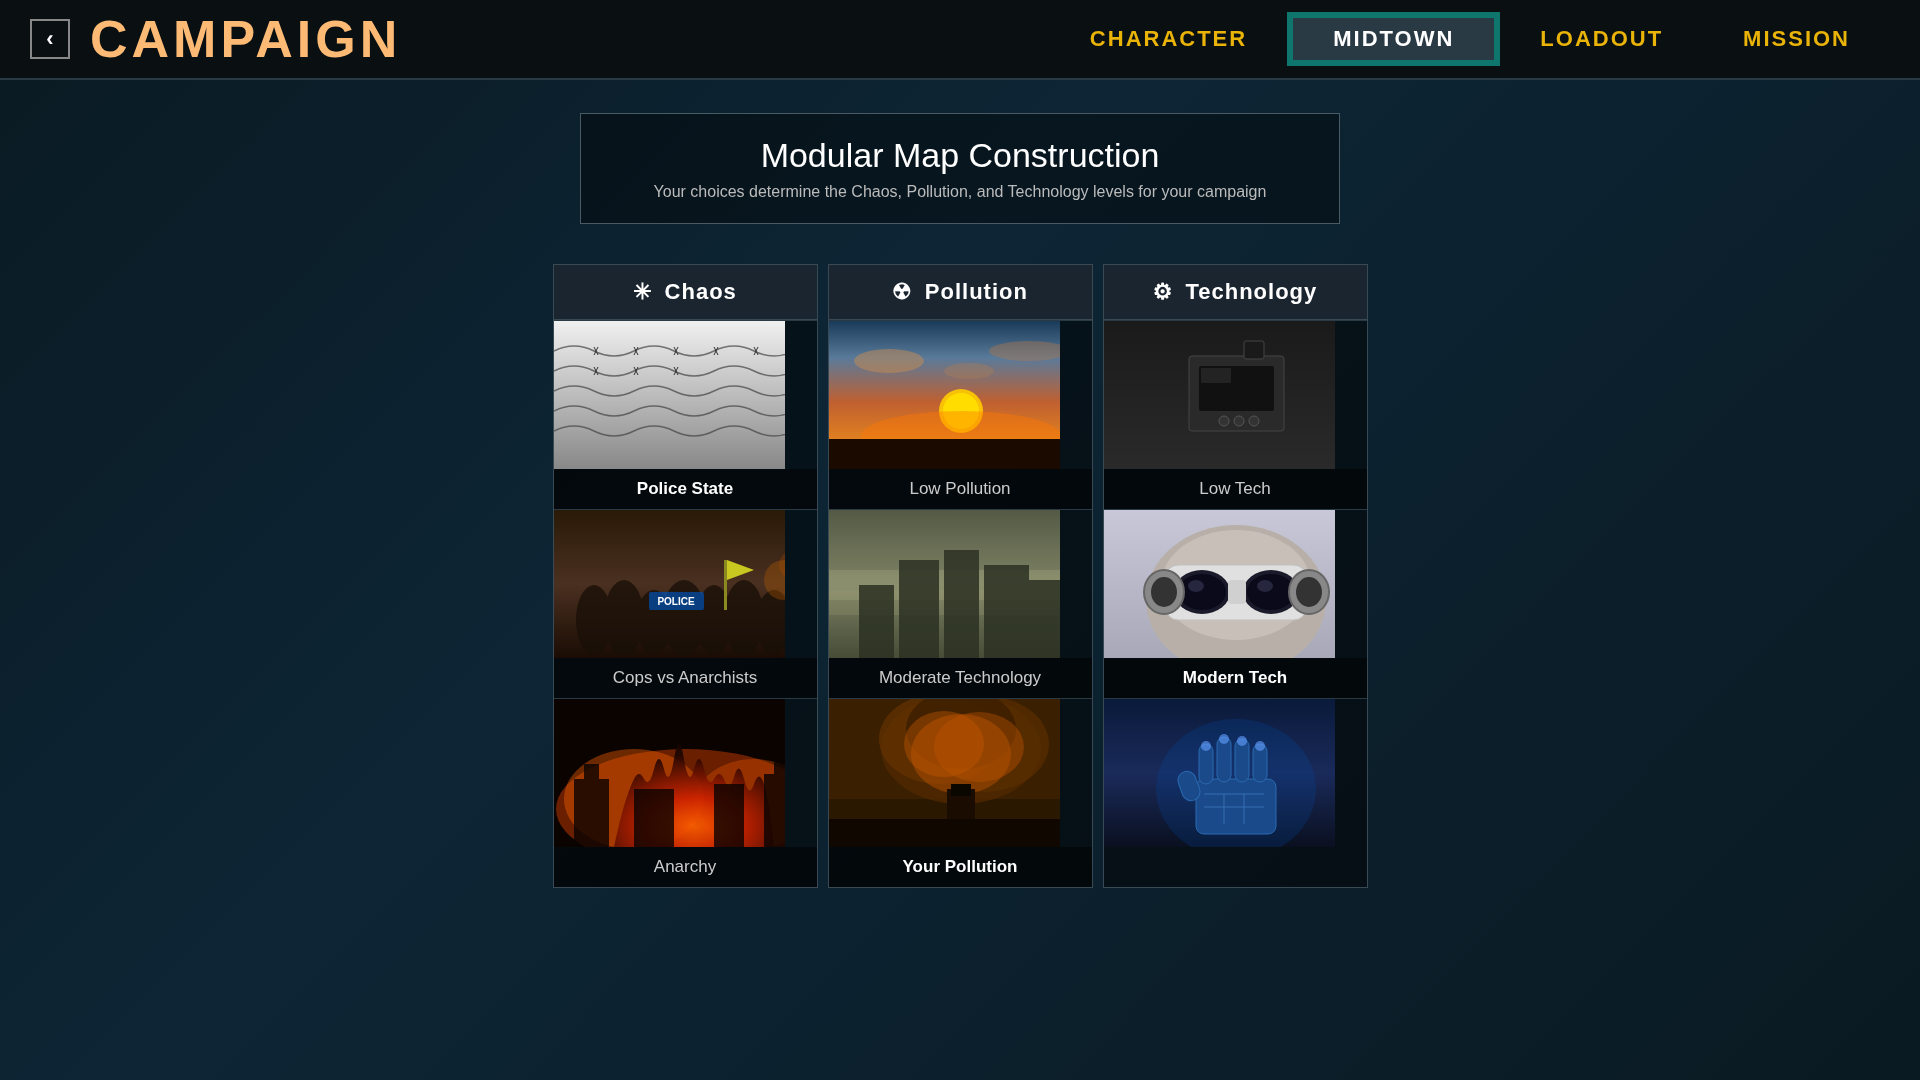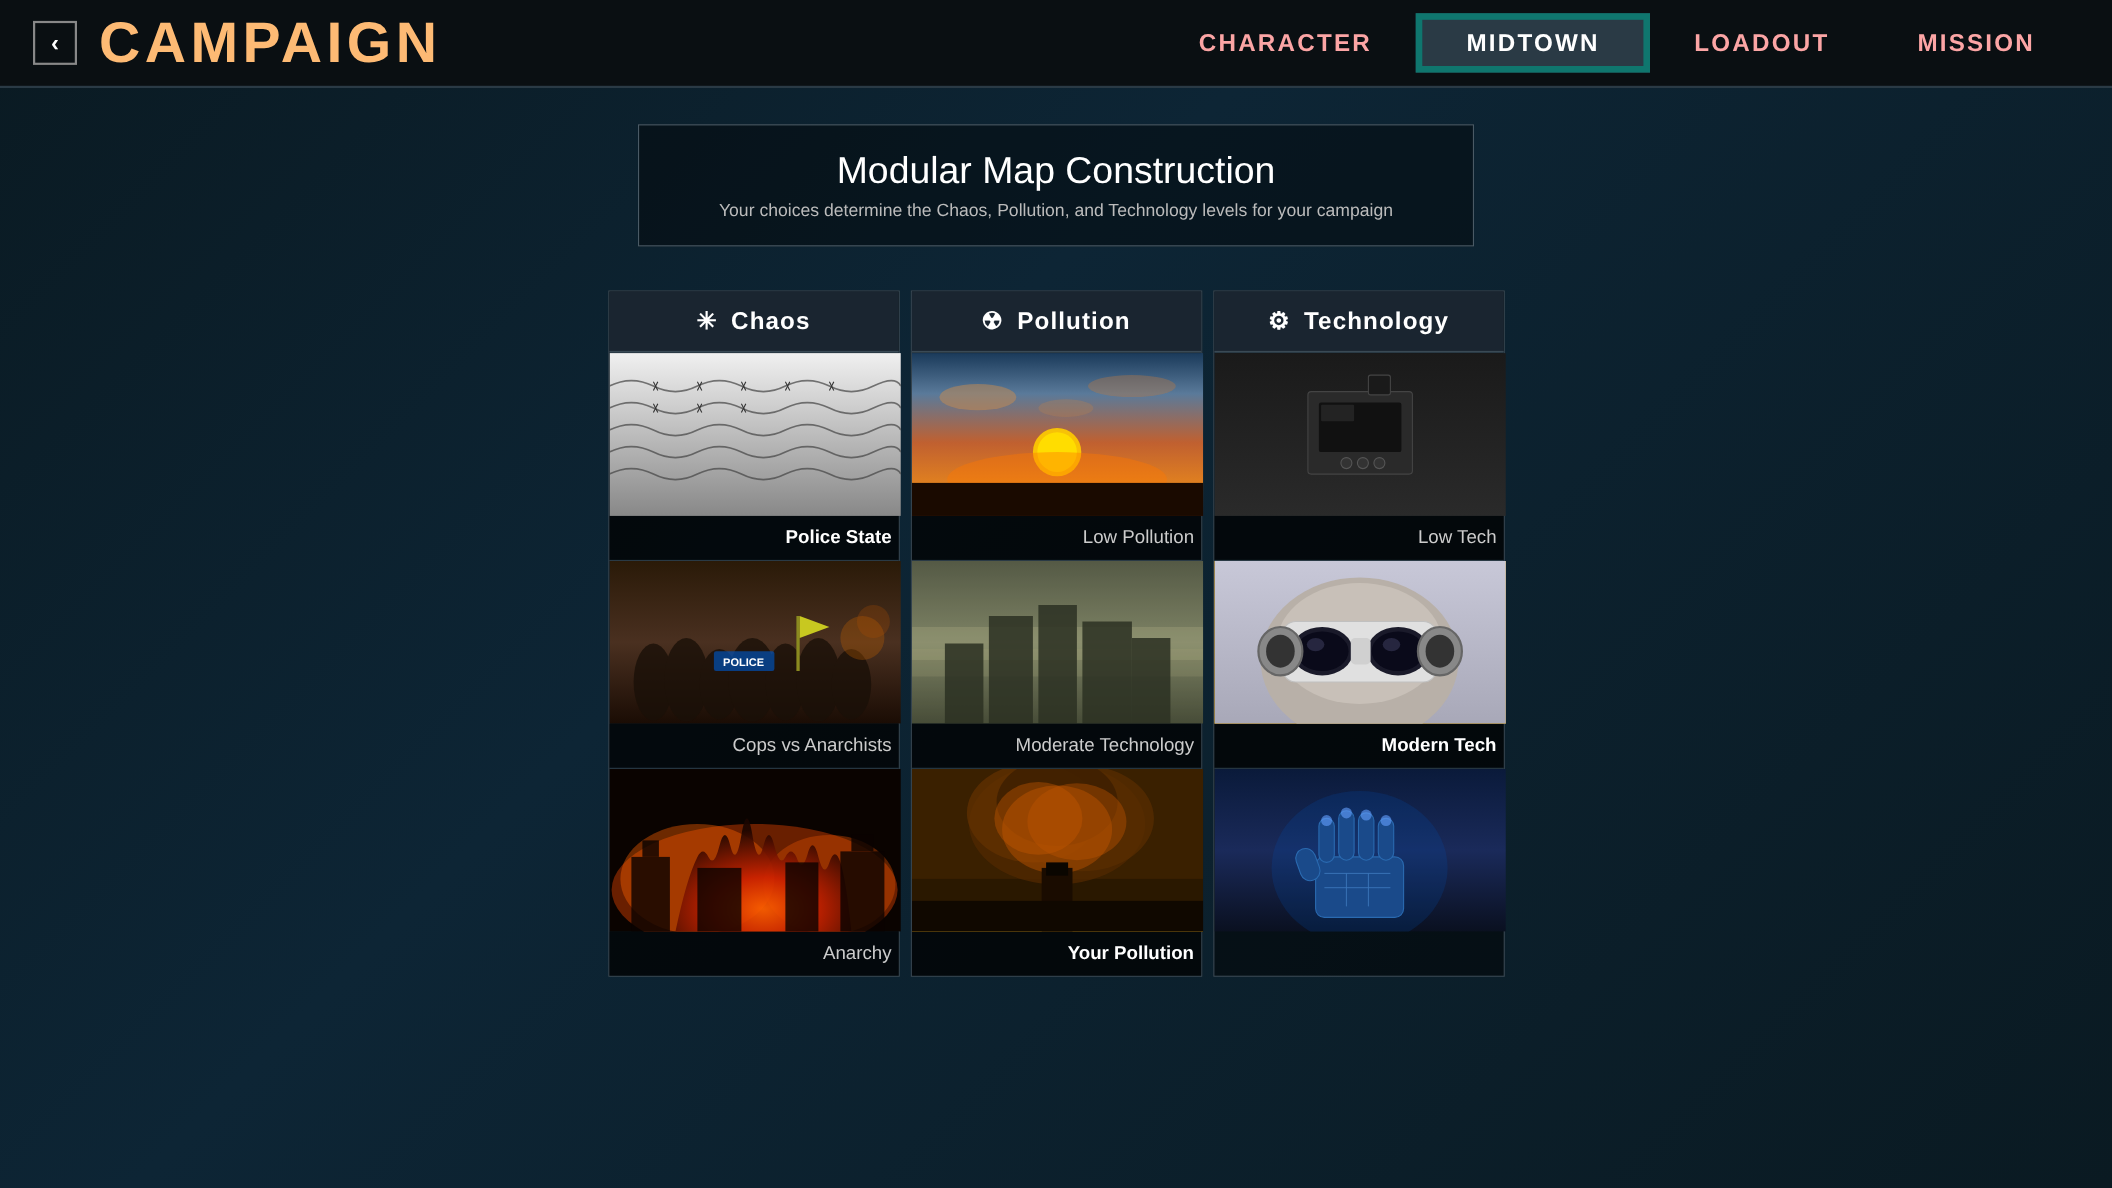--- a/index.html
+++ b/index.html
@@ -49,21 +49,21 @@
       display: flex;
       gap: 0;
       align-items: center;
     }
 
     .nav-tab {
       padding: 8px 40px;
       font-size: 22px;
       font-weight: 700;
       letter-spacing: 2px;
-      color: #fca5a5;
+      color: #eab308;
       cursor: pointer;
       text-transform: uppercase;
       background: transparent;
       border: none;
     }
 
     .nav-tab.active {
       background: #2a3a45;
       color: white;
       border: 6px solid #0f766e;
@@ -128,37 +128,37 @@
 
     
     .card {
       display: flex;
       flex-direction: column;
       cursor: pointer;
       border-top: 1px solid #2a3a45;
     }
 
     .card-label {
-      text-align: right;
+      text-align: center;
       padding: 10px 6px;
       font-size: 17px;
       color: #ccc;
       background: rgba(0,0,0,0.5);
       font-weight: 400;
     }
 
     .card-label.selected {
       color: white;
       font-weight: 700;
     }
 
     
     .card-image-wrapper {
       position: relative;
-      width: 265px;
+      width: 231px;
       height: 148px;
       overflow: hidden;
     }
     .card-image-wrapper.selected-border {
       box-shadow: inset 0 0 0 3px #c8a020;
     }
 
     
     .chaos-police-state .card-image-wrapper {
       

